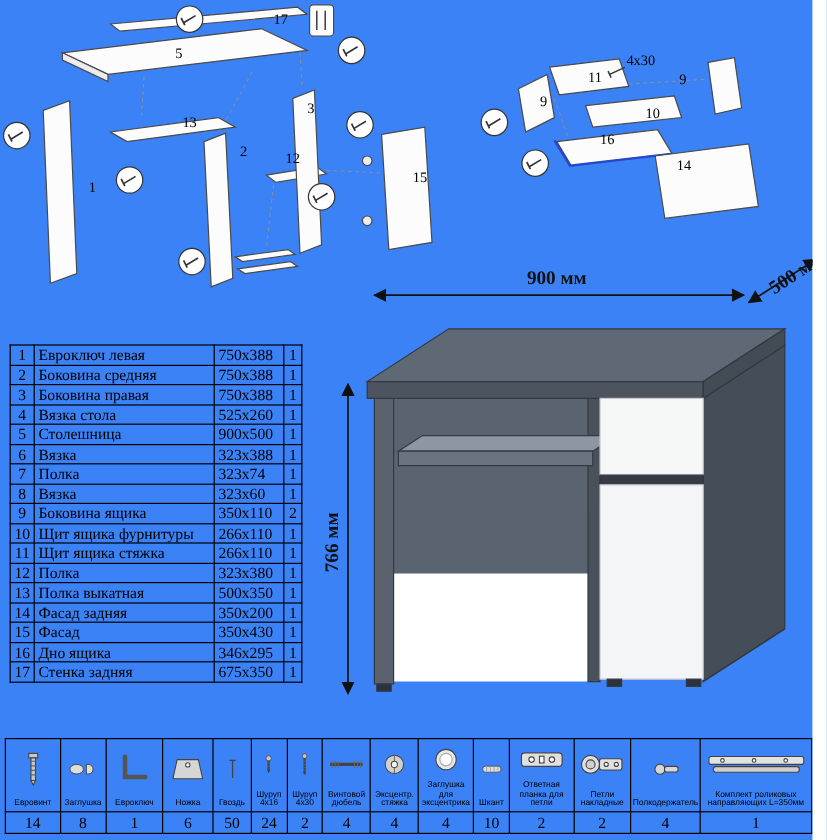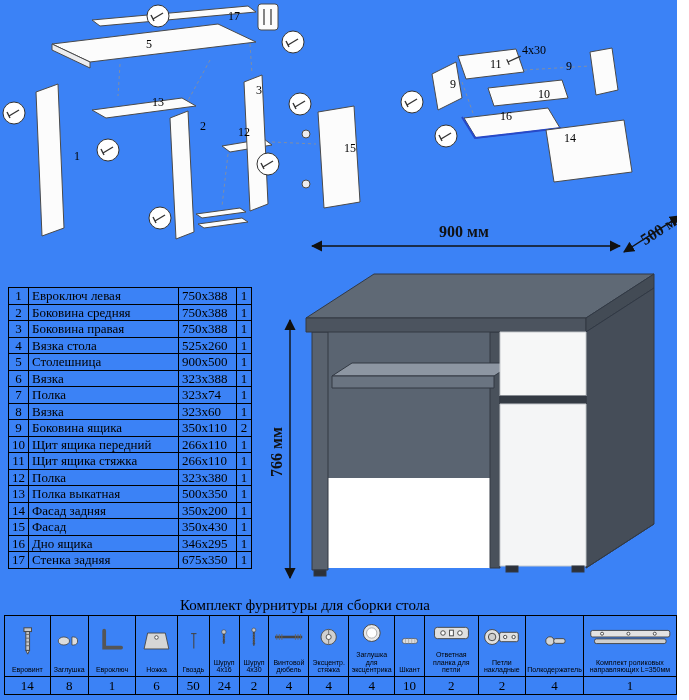--- a/index.html
+++ b/index.html
@@ -200,21 +200,21 @@
           <td class="pt-qty">1</td>
         </tr>
         <tr>
           <td class="pt-num">9</td>
           <td class="pt-name">Боковина ящика</td>
           <td class="pt-size">350x110</td>
           <td class="pt-qty">2</td>
         </tr>
         <tr>
           <td class="pt-num">10</td>
-          <td class="pt-name">Щит ящика передний</td>
+          <td class="pt-name">Щит ящика фурнитуры</td>
           <td class="pt-size">266x110</td>
           <td class="pt-qty">1</td>
         </tr>
         <tr>
           <td class="pt-num">11</td>
           <td class="pt-name">Щит ящика стяжка</td>
           <td class="pt-size">266x110</td>
           <td class="pt-qty">1</td>
         </tr>
         <tr>
@@ -284,21 +284,20 @@
       <polygon points="232,122 318,122 318,186 232,186" fill="#f6f7f7" stroke="#c6cace"></polygon>
       <polygon points="232,186 318,186 318,194 232,194" fill="#343b44"></polygon>
       <polygon points="232,194 318,194 318,356 232,356" fill="#f4f5f6" stroke="#c6cace"></polygon>
       <line x1="318" y1="358" x2="386" y2="314" stroke="#323943"></line>
       <rect x="46" y="360" width="12" height="6" fill="#2c313a"></rect>
       <rect x="238" y="356" width="12" height="6" fill="#2c313a"></rect>
       <rect x="304" y="356" width="12" height="6" fill="#2c313a"></rect>
     </g>
   </svg>
 
-  <div class="hw-title">Комплект фурнитуры для сборки стола</div>
   <table class="hw-table">
     <tbody>
       <tr id="hw-icons-row">
           <td>
             <div class="hw-cell">
               <div class="hw-icon">
                 <svg viewBox="0 0 44 34">
                   <g stroke="#444" fill="#c8c8c8">
                     <rect x="18" y="3" width="8" height="4"></rect>
                     <rect x="20" y="7" width="4" height="20"></rect>

